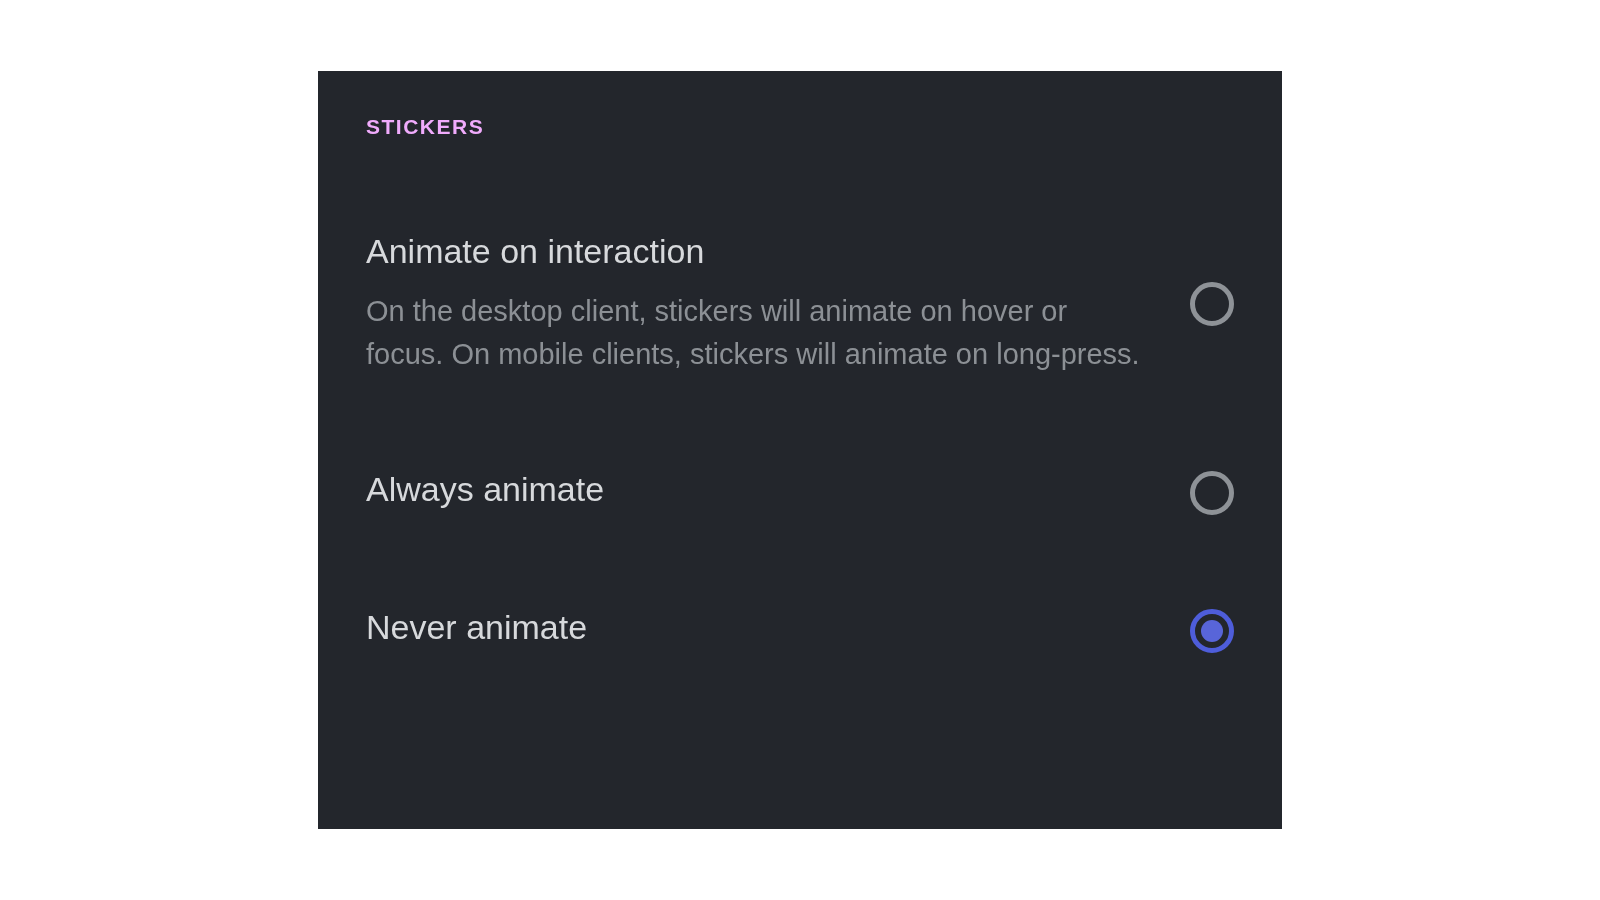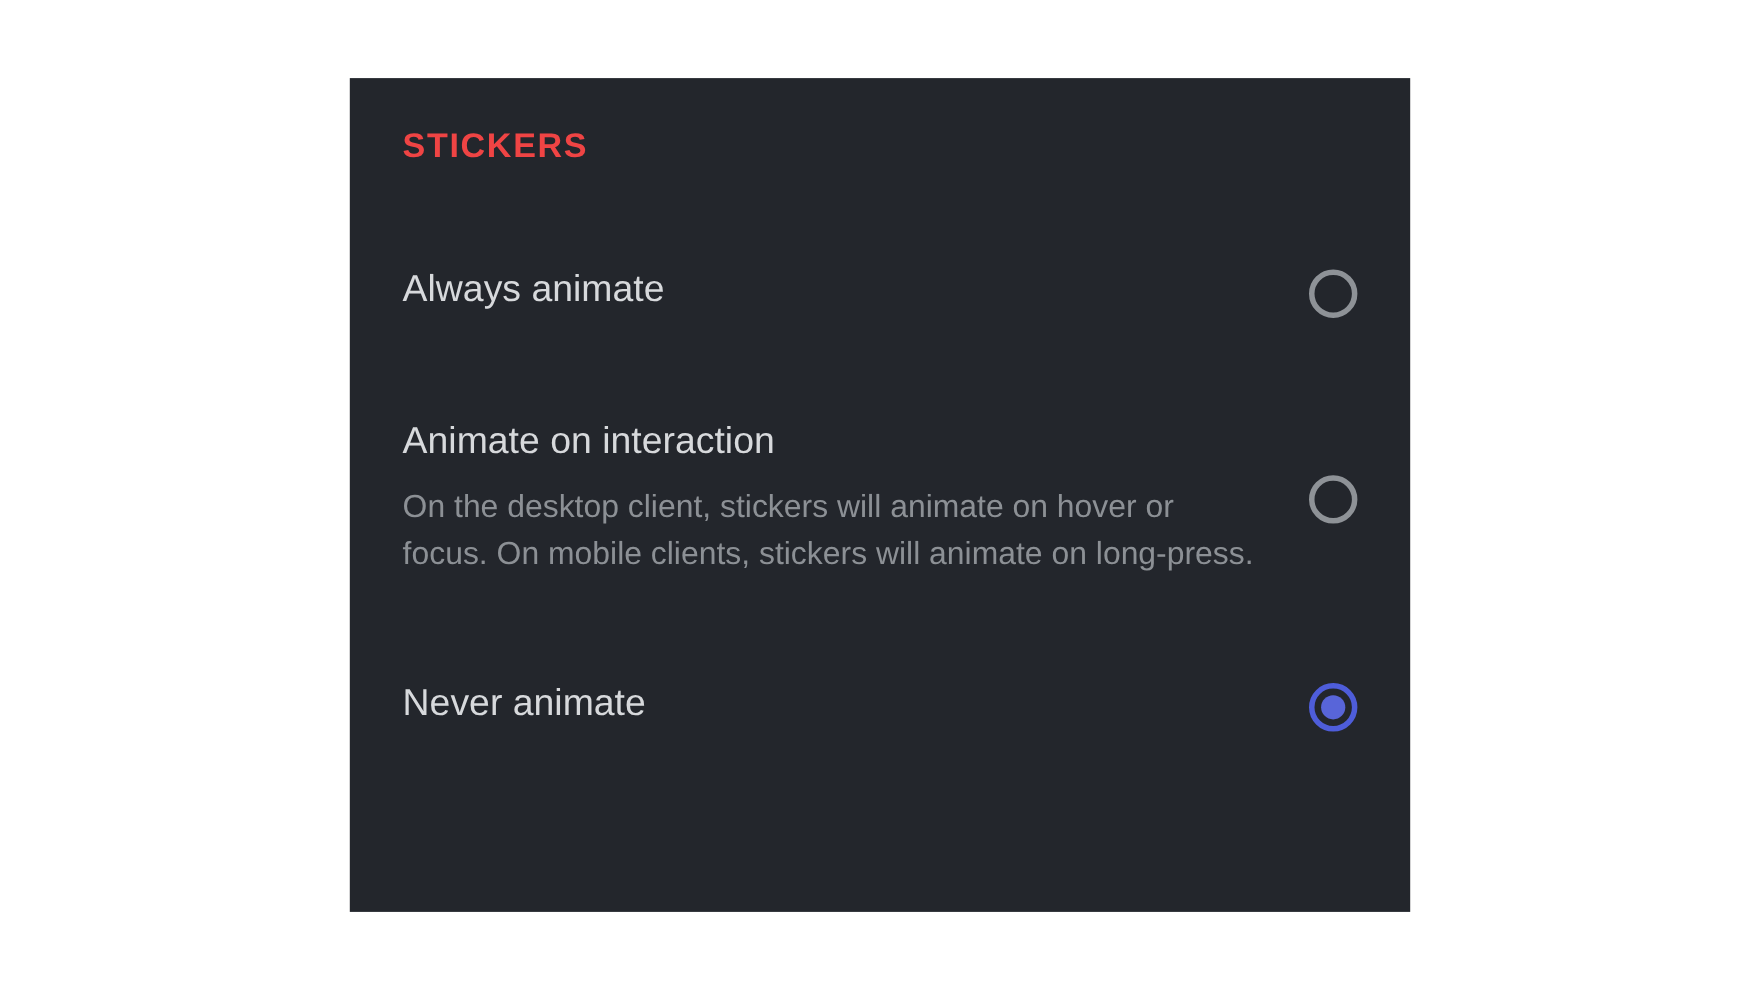--- a/index.html
+++ b/index.html
@@ -17,22 +17,22 @@
       justify-content: center;
     }
     .panel {
       width: 964px;
       height: 758px;
       background: #23262c;
       padding: 44px 48px 48px 48px;
       position: relative;
     }
     .section-header {
-      color: #ef4444;
-      font-size: 31px;
+      color: #f0abfc;
+      font-size: 21px;
       font-weight: 700;
       letter-spacing: 1.5px;
       text-transform: uppercase;
       margin-bottom: 92px;
     }
     .option {
       display: flex;
       align-items: flex-start;
       justify-content: space-between;
       margin-bottom: 92px;
@@ -92,33 +92,33 @@
     }
   </style>
 </head>
 <body>
 
 <div class="panel">
   <div class="section-header">STICKERS</div>
 
   <div class="option">
     <div class="option-text">
-      <div class="option-title">Always animate</div>
+      <div class="option-title">Animate on interaction</div>
+      <div class="option-description">On the desktop client, stickers will animate on hover or focus. On mobile clients, stickers will animate on long-press.</div>
     </div>
-    <div class="radio-wrapper">
+    <div class="radio-wrapper middle">
       <div class="radio"></div>
     </div>
   </div>
 
   <div class="option">
     <div class="option-text">
-      <div class="option-title">Animate on interaction</div>
-      <div class="option-description">On the desktop client, stickers will animate on hover or focus. On mobile clients, stickers will animate on long-press.</div>
+      <div class="option-title">Always animate</div>
     </div>
-    <div class="radio-wrapper middle">
+    <div class="radio-wrapper">
       <div class="radio"></div>
     </div>
   </div>
 
   <div class="option">
     <div class="option-text">
       <div class="option-title">Never animate</div>
     </div>
     <div class="radio-wrapper">
       <div class="radio selected"></div>

